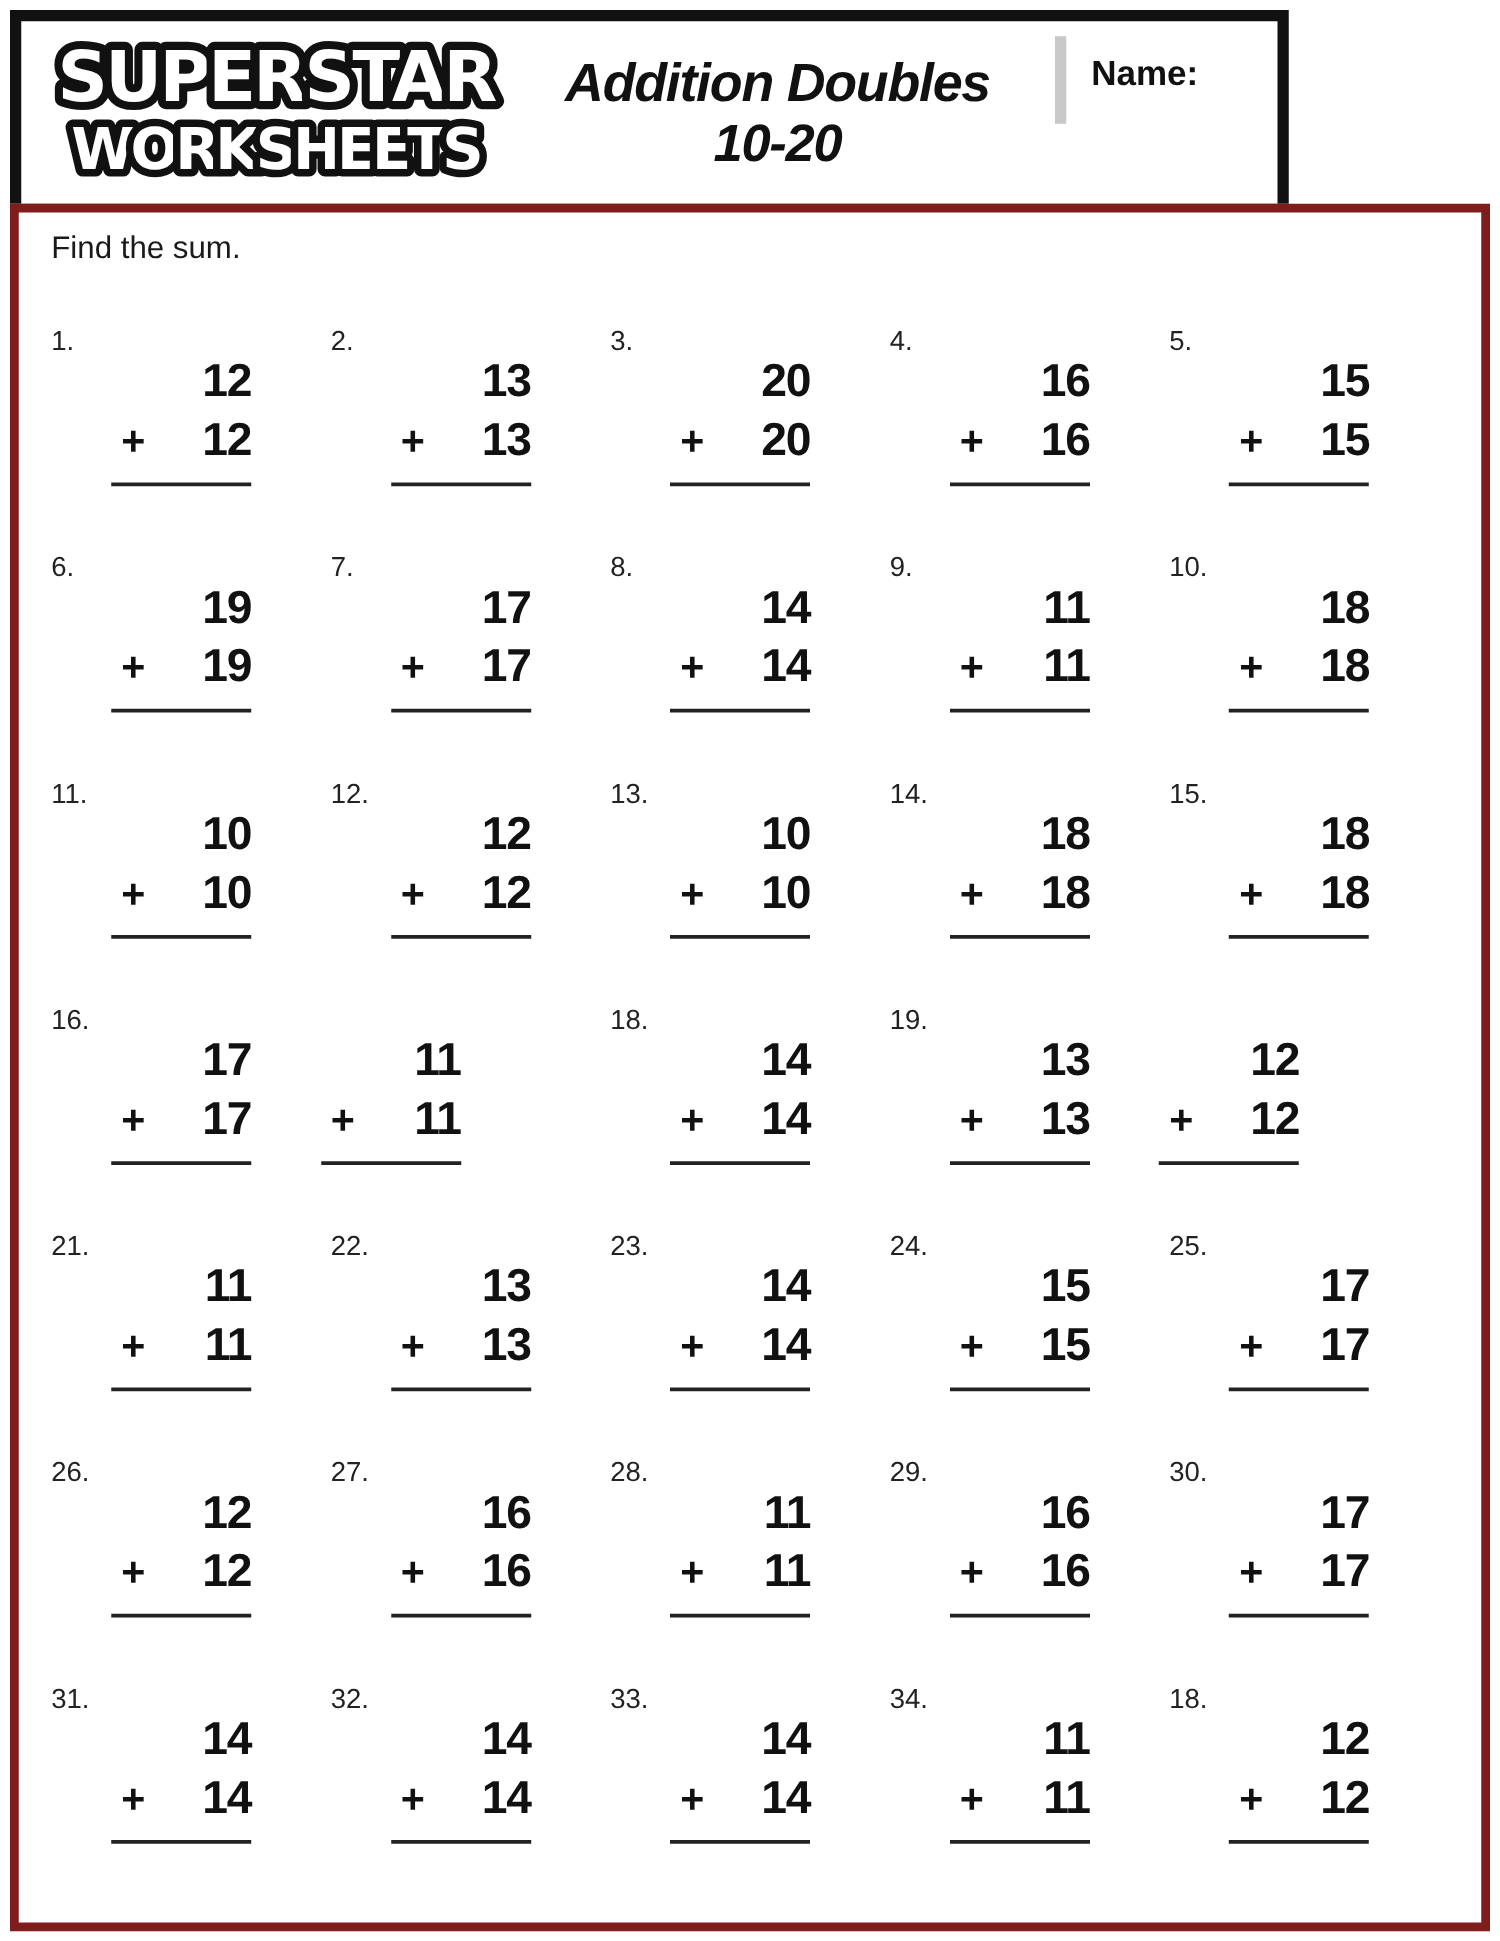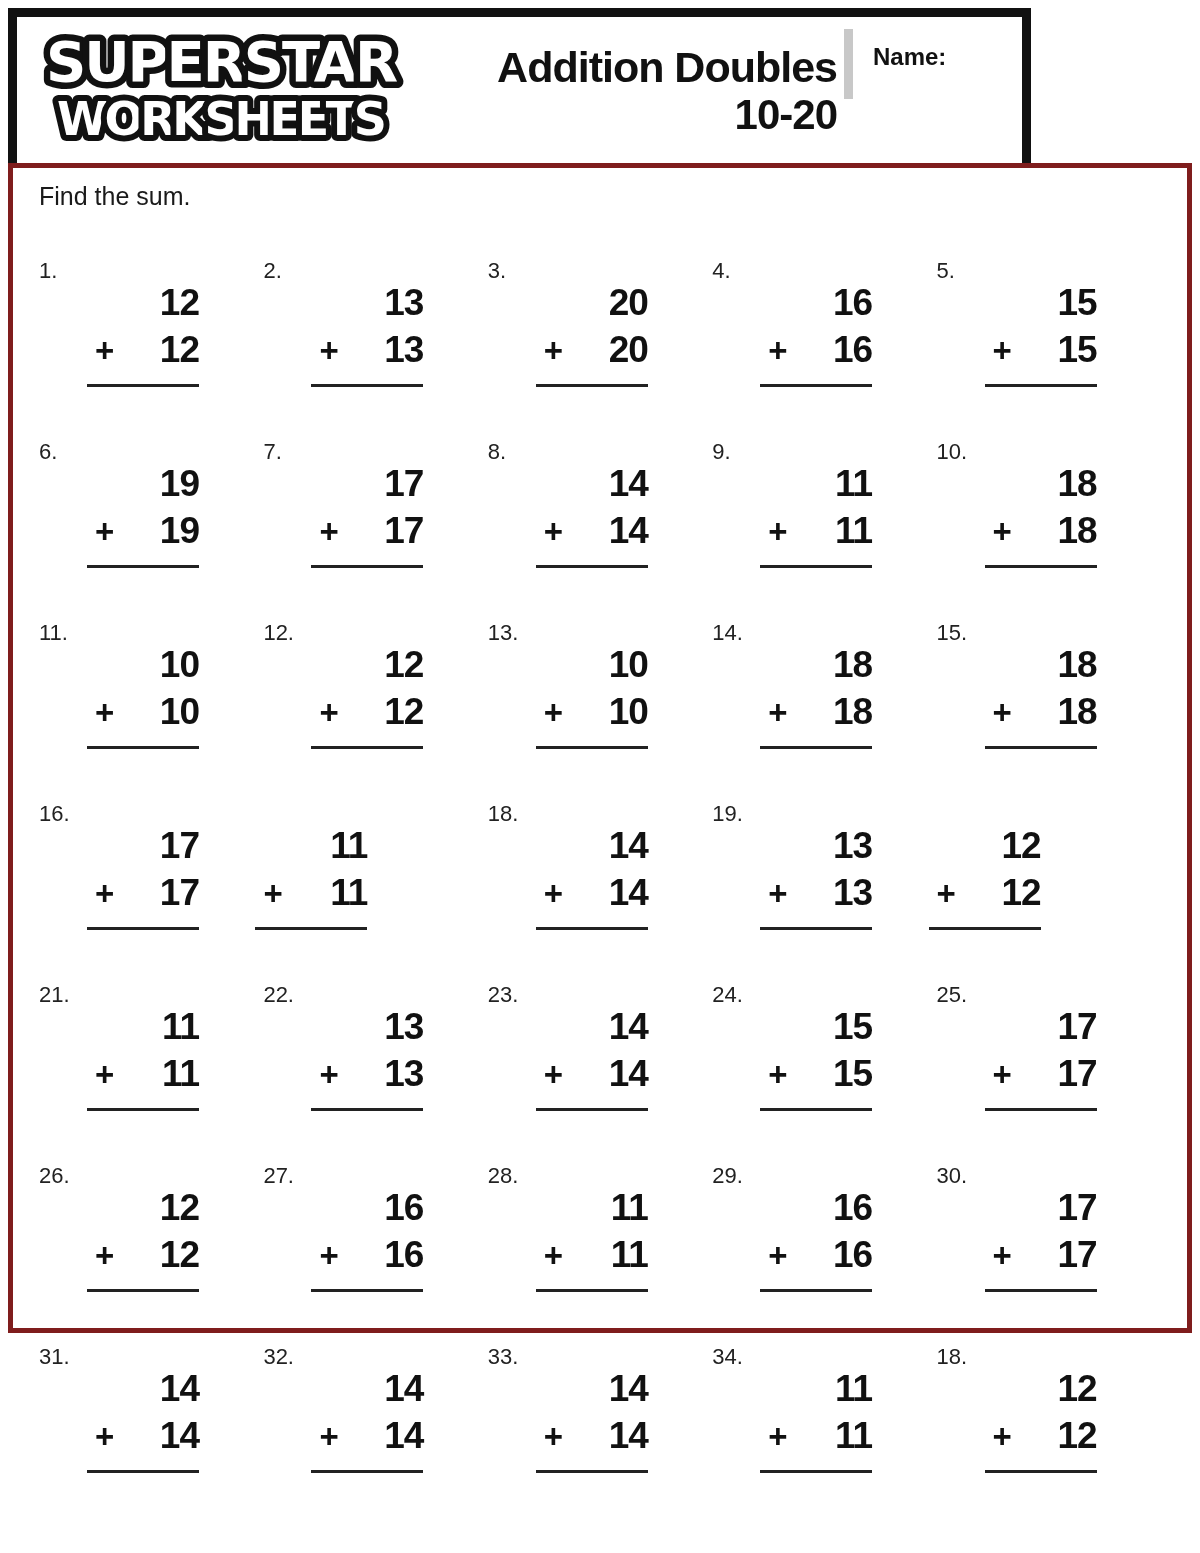--- a/index.html
+++ b/index.html
@@ -21,47 +21,48 @@
   }
   .logo-wrap {
     position: absolute;
     left: 14px; top: 6px;
     width: 382px; height: 134px;
   }
   .title-block {
     position: absolute;
     left: 390px; top: 26px;
     width: 430px;
-    text-align: right;
+    text-align: center;
     font-weight: bold;
     line-height: 1.12;
     letter-spacing: -1px;
+    font-style: italic;
   }
   .title-line1 { font-size: 43px; }
   .title-line2 { font-size: 42px; }
   .name-divider {
     position: absolute;
     left: 827px; top: 12px;
     width: 9px; height: 70px;
     background: #c8c8c8;
   }
   .name-label {
     position: absolute;
     left: 856px; top: 26px;
-    font-size: 24px;
+    font-size: 28px;
     font-weight: 600;
     letter-spacing: 0;
   }
 
   
   .content-box {
     position: absolute;
     left: 8px; top: 163px;
-    width: 1184px; height: 1170px;
-    border: 5px solid #7f1d1d;
+    width: 1184px; height: 1382px;
+    border: 7px solid #7f1d1d;
     background: #fff;
   }
   .instructions {
     margin: 14px 0 0 26px;
     font-size: 25px;
     color: #1a1a1a;
   }
   .problems-grid {
     display: grid;
     grid-template-columns: repeat(5, 1fr);

